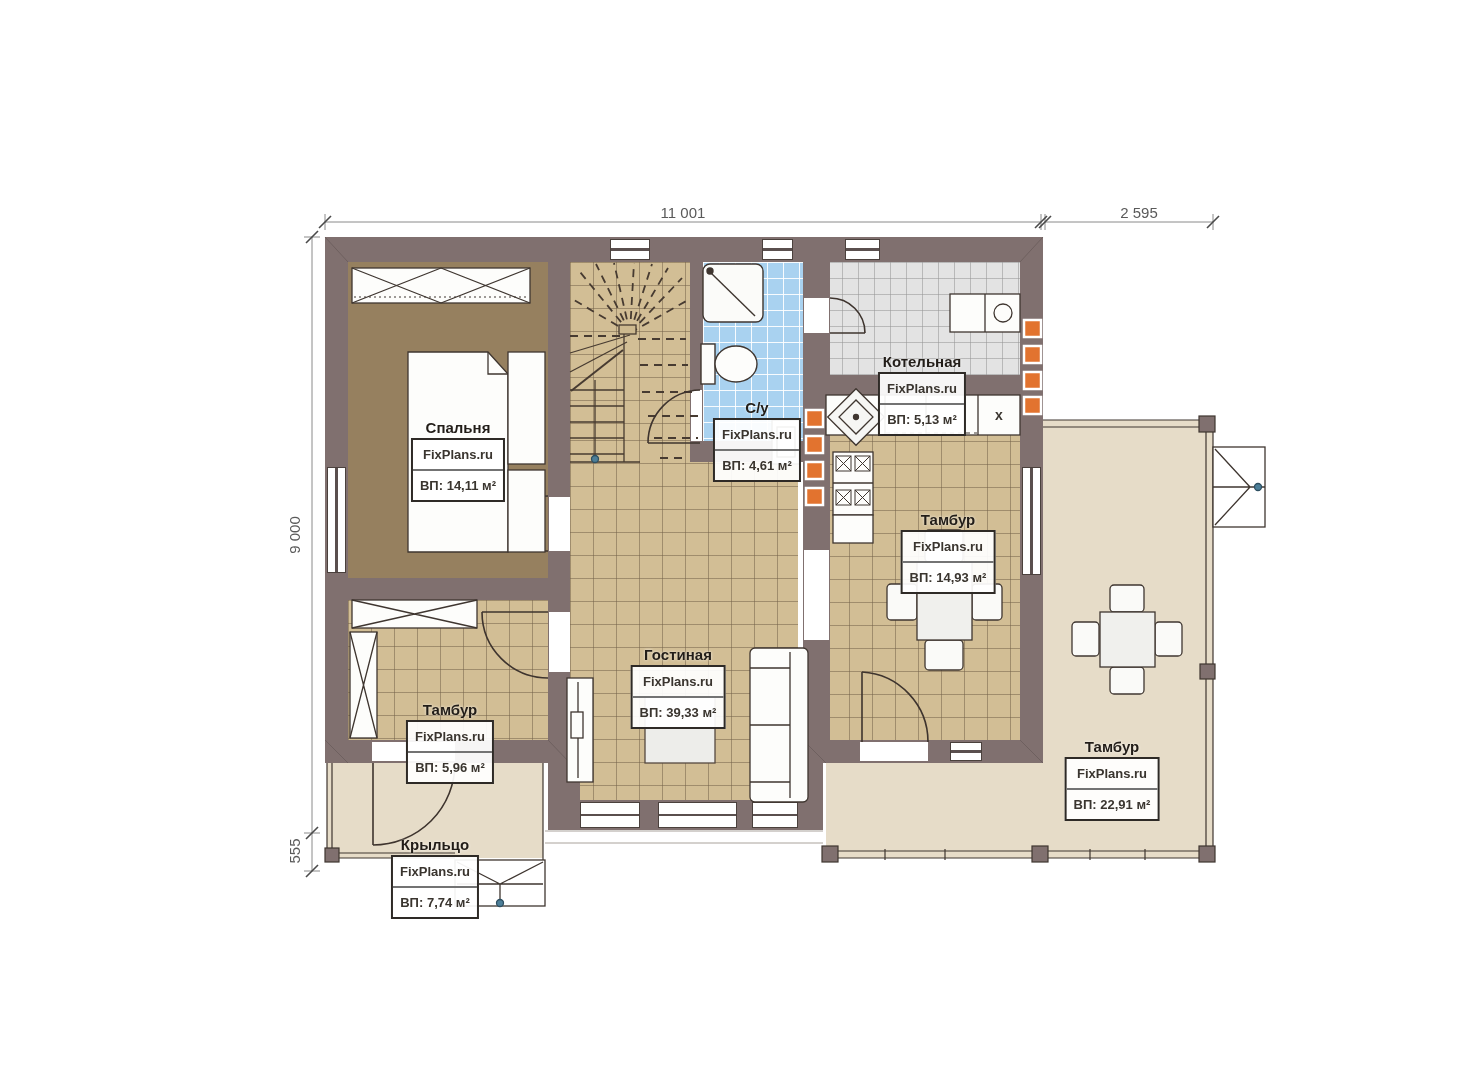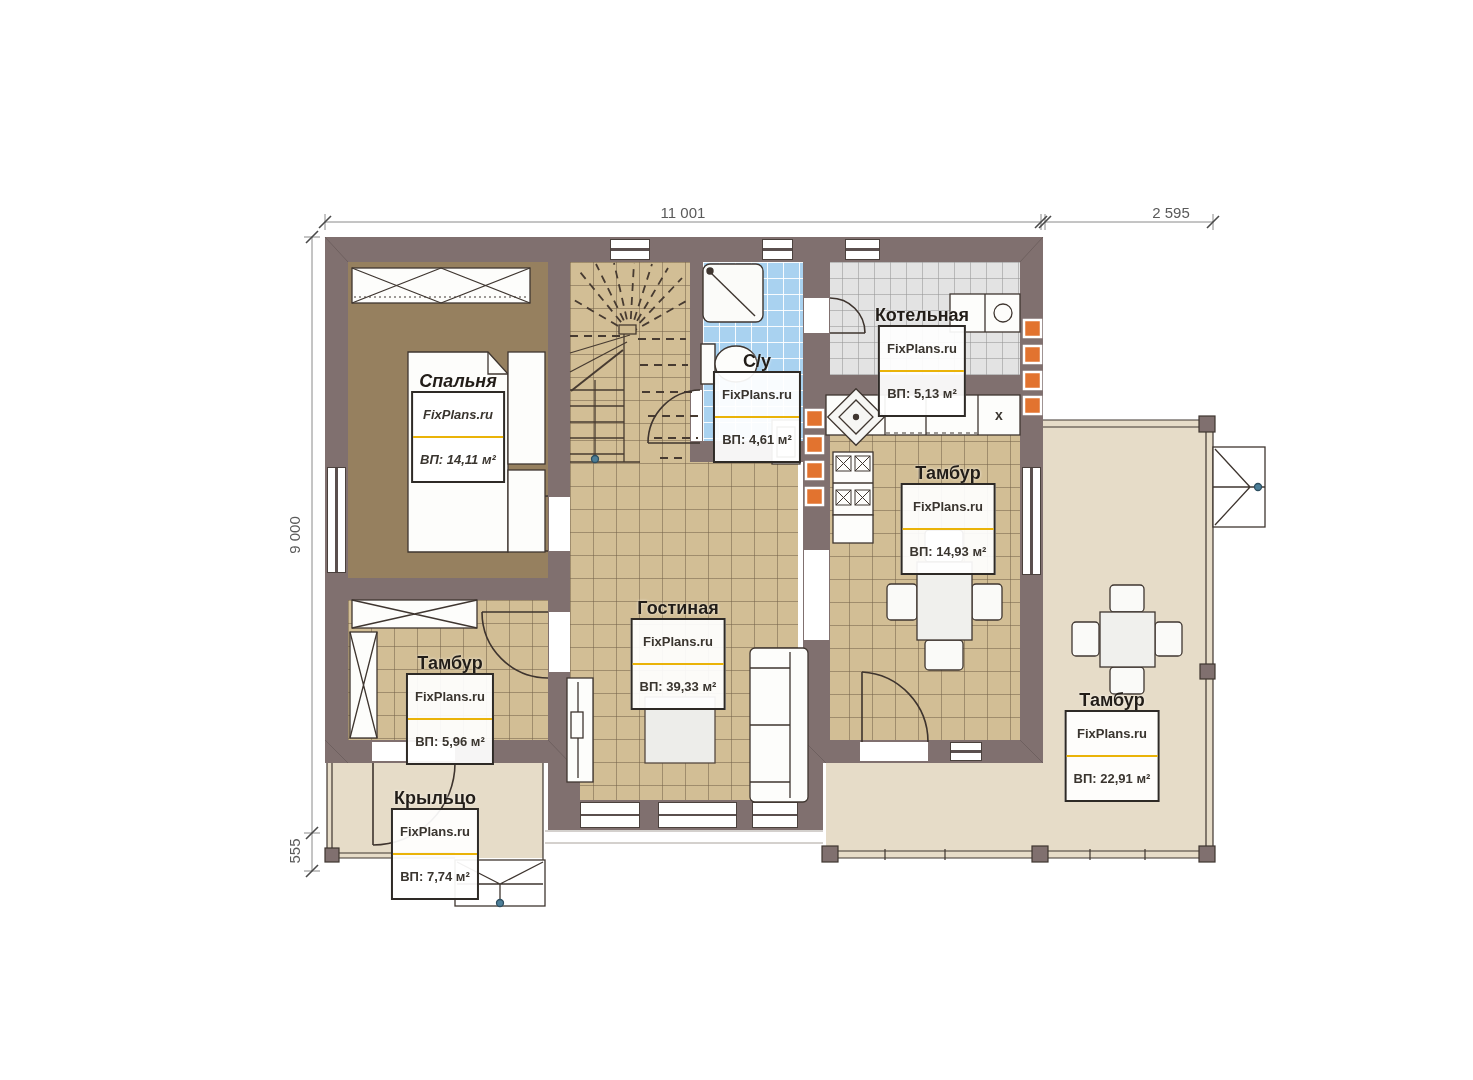--- a/index.html
+++ b/index.html
@@ -24,26 +24,26 @@
   .floor-out{background:var(--outdoor,#e6dcc8);}
 
   .win{background:#fff;border:1.5px solid #4b413d;}
   .win-h{background-image:linear-gradient(to bottom,transparent 44%,#5a4f4e 44%,#5a4f4e 56%,transparent 56%);}
   .win-v{background-image:linear-gradient(to right,transparent 44%,#5a4f4e 44%,#5a4f4e 56%,transparent 56%);}
   .gap{background:#fff;}
 
   svg{position:absolute;left:0;top:0;}
 
   .room-label{position:absolute;transform:translateX(-50%);text-align:center;z-index:30;}
-  .room-name{font-size:18px;font-weight:700;color:#221d18;white-space:nowrap;line-height:18px;
-    text-shadow:0 0 3px rgba(255,255,255,.8);}
+  .room-name{font-size:15px;font-weight:700;color:#221d18;white-space:nowrap;line-height:18px;
+    text-shadow:0 0 3px rgba(255,255,255,.8);margin-top:47px;}
   .label-box{display:inline-block;border:2px solid #2e2a26;background:rgba(255,255,255,.93);margin-top:1px;}
   .label-box .wm,.label-box .area{font-size:13px;font-weight:700;color:#3a352f;
-    padding:13px 7px;line-height:17px;white-space:nowrap;}
-  .label-box .area{border-top:2px solid #eab308;text-align:center;}
+    padding:6px 7px;line-height:17px;white-space:nowrap;}
+  .label-box .area{border-top:2px solid #737373;text-align:center;}
 
   .dim{position:absolute;font-size:15px;color:var(--dim-text,#5a5a5a);white-space:nowrap;z-index:25;}
   .dim-h{transform:translateX(-50%);}
   .dim-v{transform:translate(-50%,-50%) rotate(-90deg);}
 </style>
 </head>
 <body>
 
 <div id="plan">
 
@@ -320,25 +320,25 @@
         <path d="M1039,228 L1051,216"></path>
           <path d="M1207,228 L1219,216"></path>
         <path d="M306,243 L318,231"></path>
           <path d="M306,839 L318,827"></path>
           <path d="M306,877 L318,865"></path>
       </g>
     </g>
   </svg>
 
   <div class="dim dim-h" style="left:683px;top:204px;">11 001</div>
-  <div class="dim dim-h" style="left:1171px;top:204px;">2 595</div>
+  <div class="dim dim-h" style="left:1139px;top:204px;">2 595</div>
   <div class="dim dim-v" style="left:294px;top:535px;">9 000</div>
   <div class="dim dim-v" style="left:294px;top:851px;">555</div>
 
-  <div class="room-label" style="left:458px;top:372px;font-style:italic;">
+  <div class="room-label" style="left:458px;top:372px;">
     <div class="room-name">Спальня</div>
     <div class="label-box"><div class="wm">FixPlans.ru</div>
       <div class="area">ВП: 14,11 м²</div></div>
   </div>
   <div class="room-label" style="left:757px;top:352px;">
     <div class="room-name">С/у</div>
     <div class="label-box"><div class="wm">FixPlans.ru</div>
       <div class="area">ВП: 4,61 м²</div></div>
   </div>
   <div class="room-label" style="left:922px;top:306px;">

